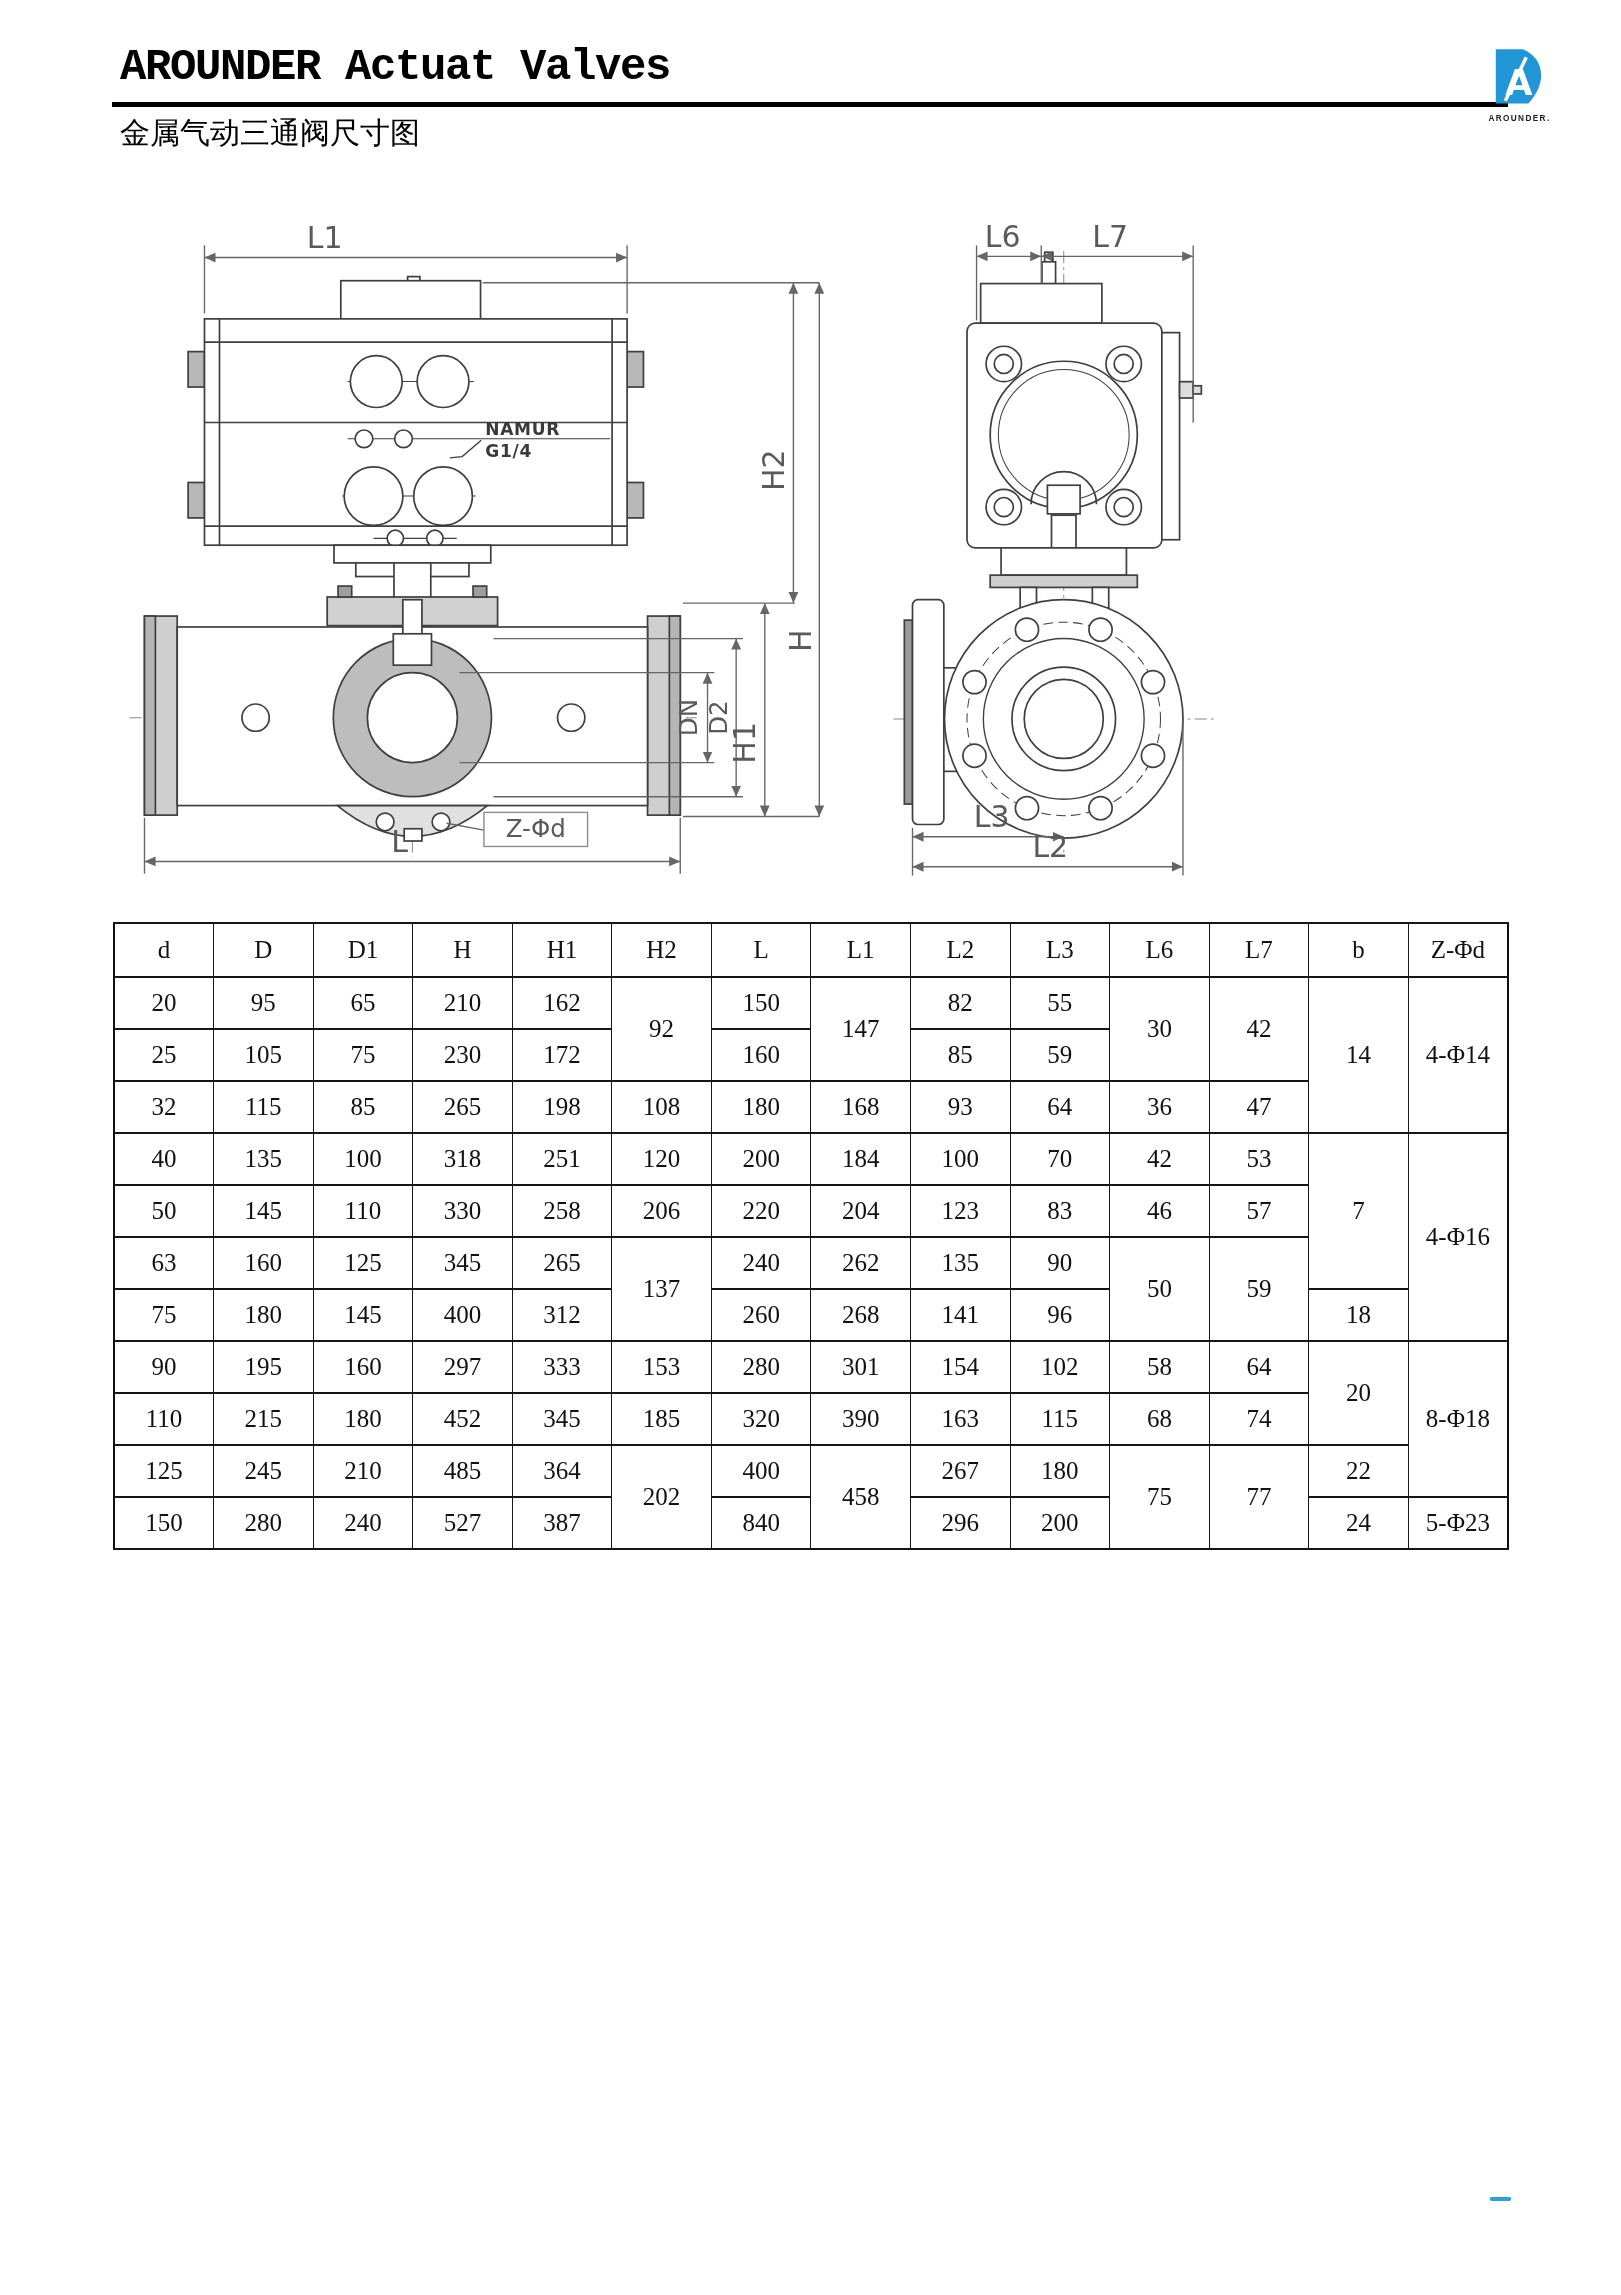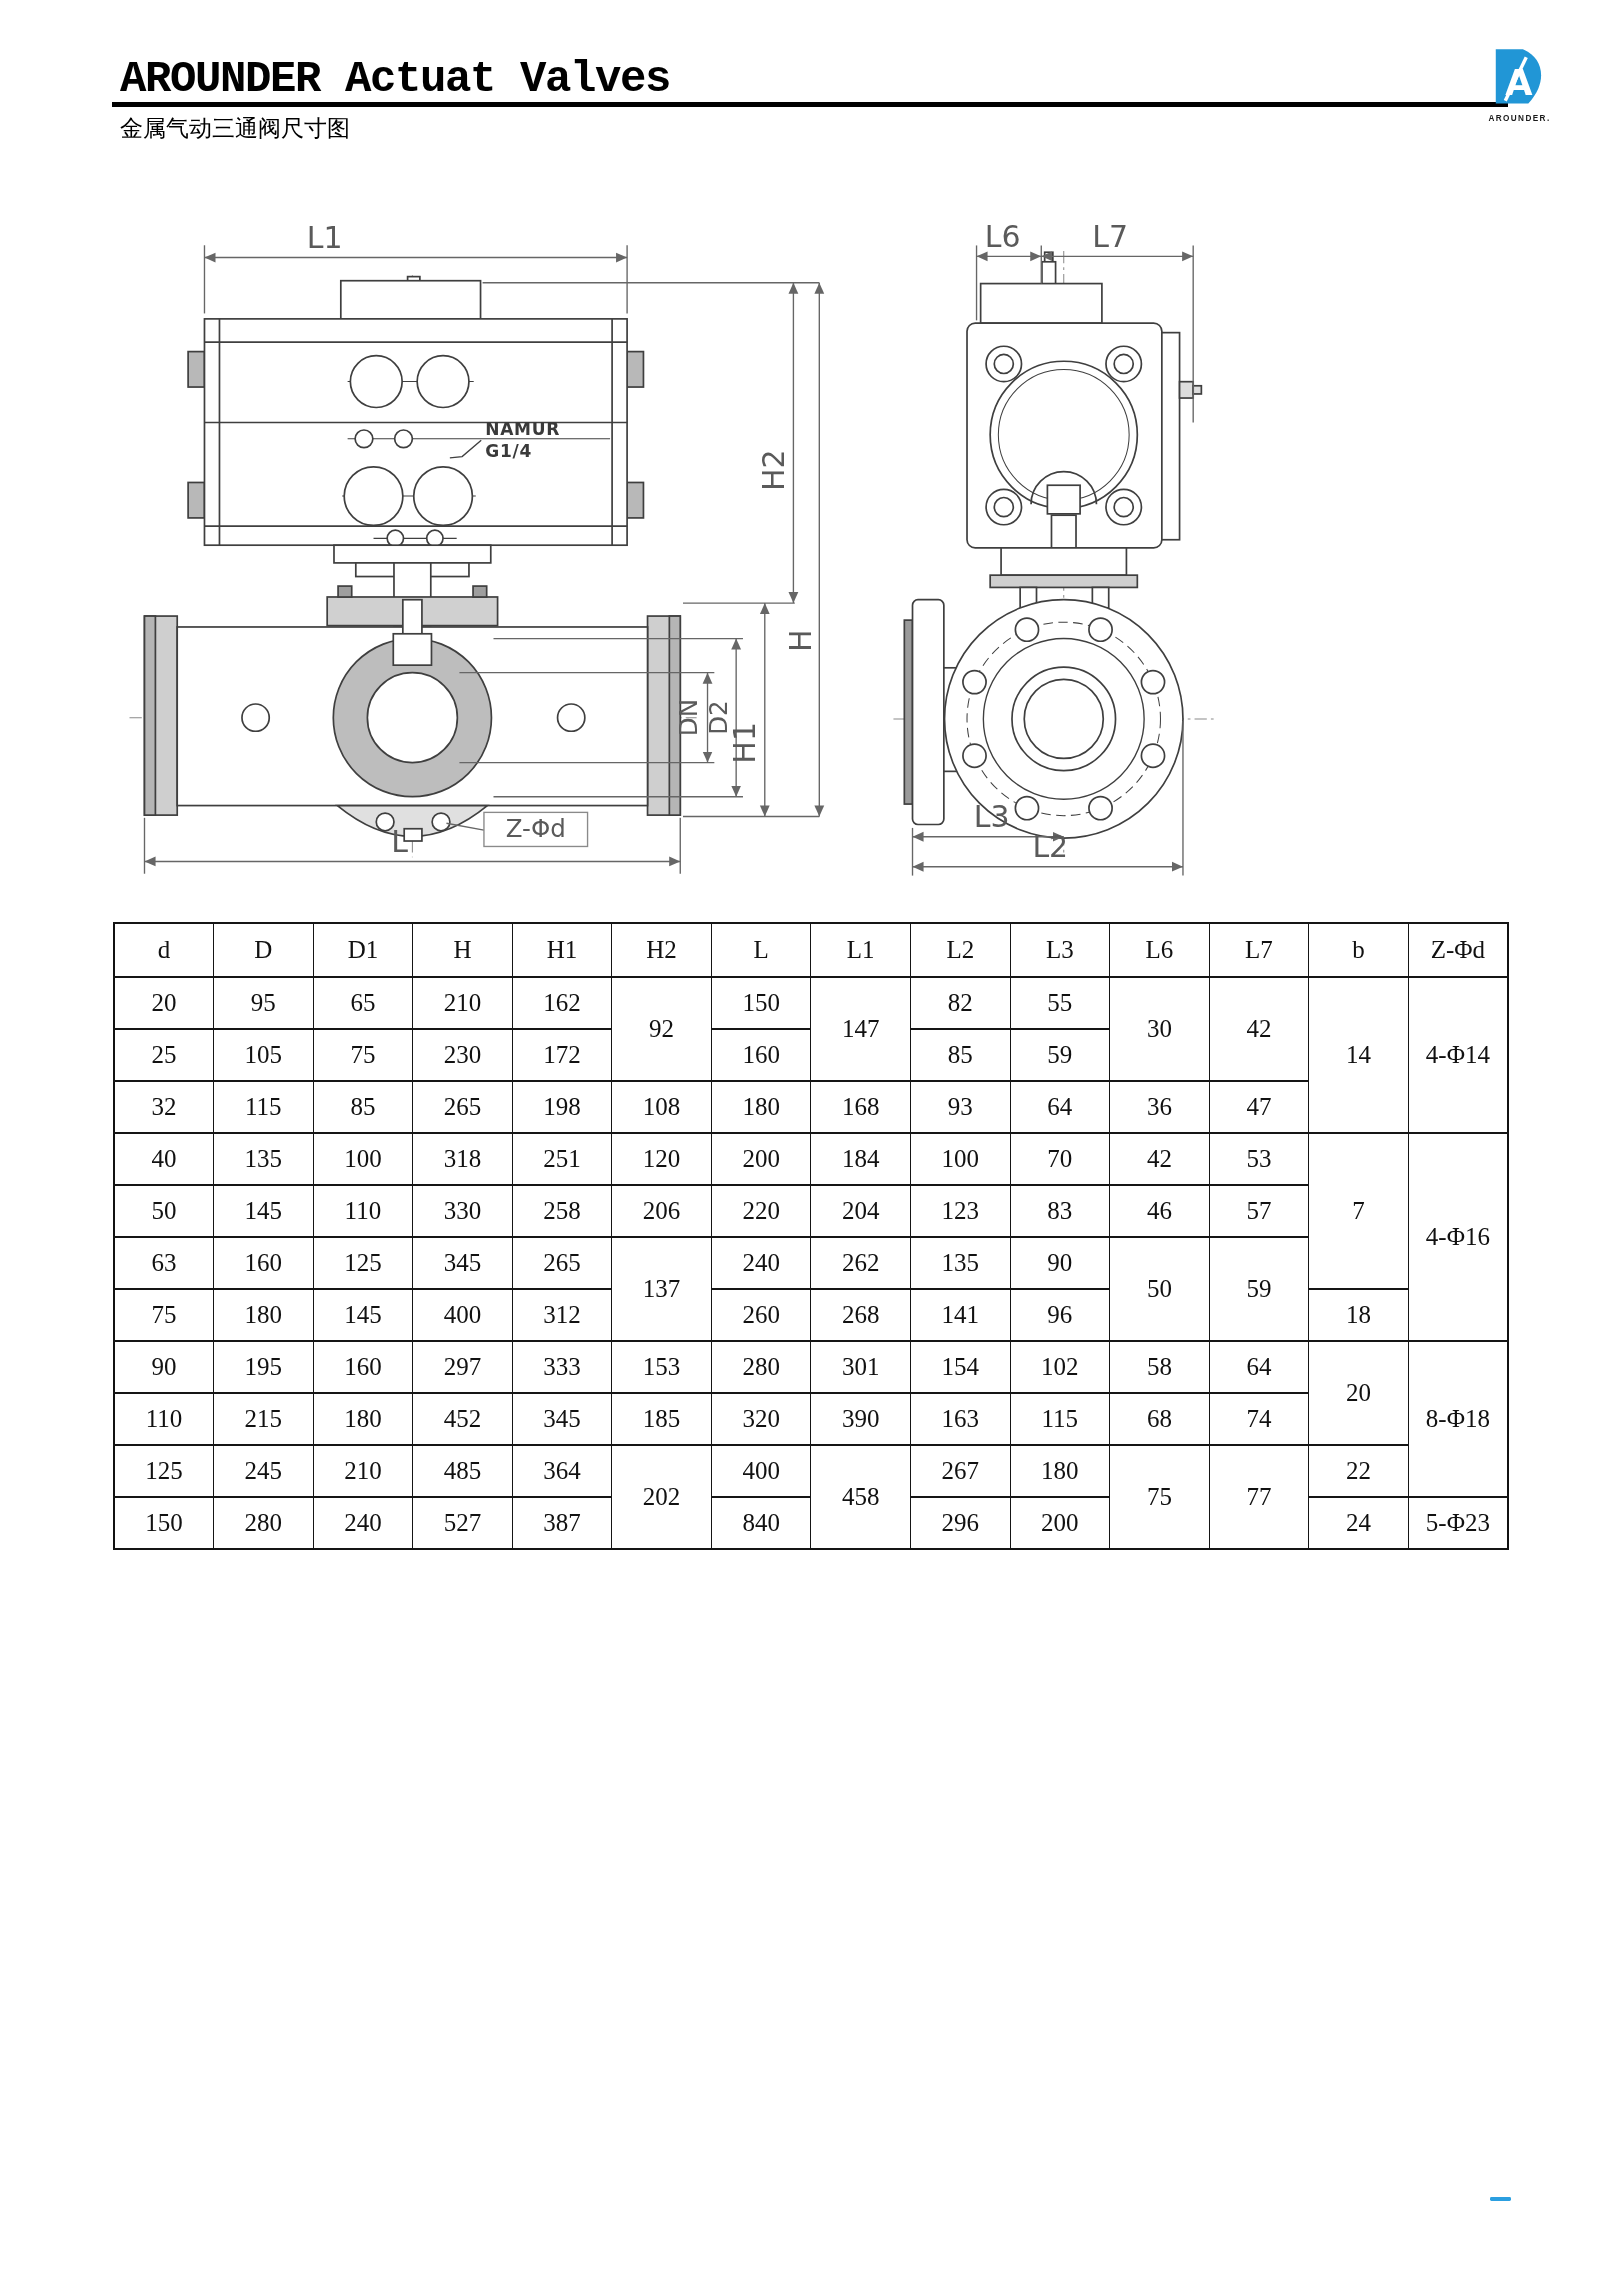--- a/index.html
+++ b/index.html
@@ -1,26 +1,26 @@
 <!DOCTYPE html>
 <html style="font-size:11px"><head>
 <meta charset="utf-8">
 <style>
   html,body{margin:0;padding:0;background:#ffffff;}
   body{width:1622px;height:2295px;position:relative;font-family:"Liberation Serif",serif;color:#000;}
 
   .page-title{
-    position:absolute;left:120px;top:54px;
+    position:absolute;left:120px;top:42px;
     font-family:"Liberation Mono","DejaVu Sans Mono",monospace;
     font-weight:700;font-size:44px;letter-spacing:-1.4px;white-space:nowrap;text-align:right;
   }
   .title-rule{position:absolute;left:112px;top:102px;width:1396px;height:4.8px;background:#000;}
   .page-subtitle{
     position:absolute;left:120px;top:113px;
-    font-family:"Liberation Serif",serif;font-size:23px;white-space:nowrap;
+    font-family:"Liberation Serif",serif;font-size:30px;white-space:nowrap;
   }
 
   .logo{position:absolute;left:1484px;top:45px;width:71px;text-align:center;}
   .logo .brand{
     font-family:"Liberation Sans",sans-serif;font-weight:700;font-size:8.2px;
     letter-spacing:1.4px;color:#1b1b1b;margin-top:3px;white-space:nowrap;
   }
 
   .drawing{position:absolute;}
   #front-view{left:102px;top:218px;}

